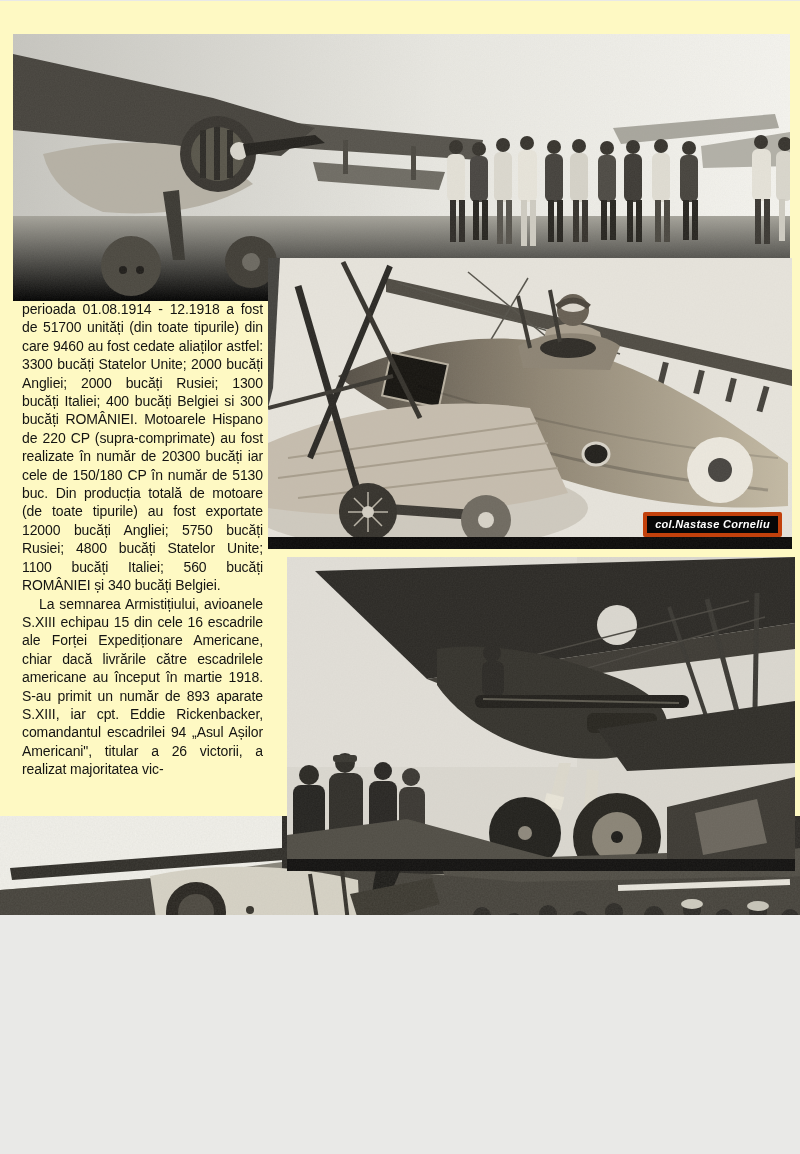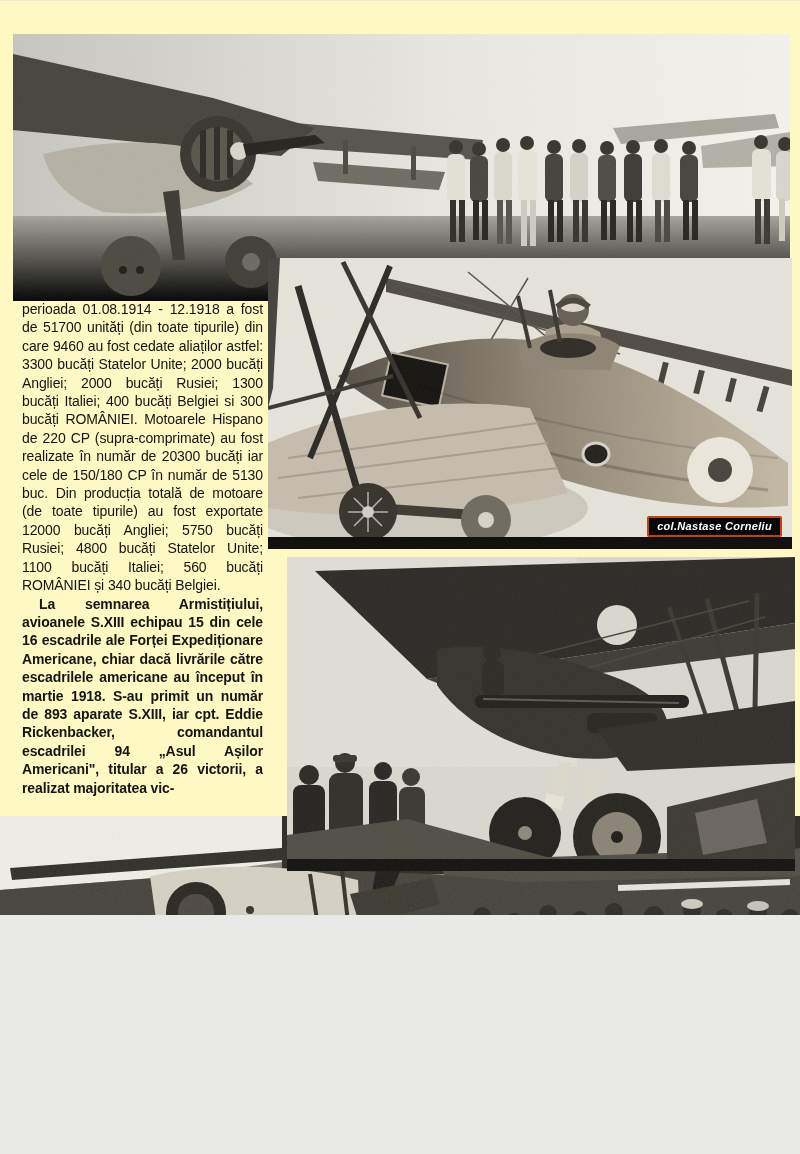--- a/index.html
+++ b/index.html
@@ -13,24 +13,24 @@
   #photo-top{left:13px;top:33px;width:777px;height:267px;}
   #photo-pilot{left:268px;top:257px;width:524px;height:291px;z-index:3;}
   #photo-side{left:287px;top:556px;width:508px;height:314px;z-index:3;}
   #photo-bottom{left:0;top:815px;width:800px;height:339px;z-index:1;}
   .article{
     position:absolute;left:22px;top:299px;width:241px;height:508px;z-index:2;
     font-size:14px;line-height:18.4px;text-align:justify;overflow:hidden;
     letter-spacing:-0.1px;
   }
   .article p{margin:0;}
-  .article p + p{text-indent:17px;font-weight:bold;}
+  .article p + p{text-indent:17px;}
   .caption-badge{
     position:absolute;right:10px;bottom:12px;
-    background:#070707;color:#fff;border:2px solid #c2410c;border-radius:2px;
+    background:#070707;color:#fff;border:4px solid #c2410c;border-radius:2px;
     font-size:11px;font-weight:bold;font-style:italic;
     padding:2px 8px 3px;letter-spacing:0.3px;white-space:nowrap;
   }
   .footer-rule{position:absolute;left:20px;top:1101px;width:748px;height:2px;background:#000;z-index:4;}
   .issue-badge{
     position:absolute;left:20px;top:1052px;z-index:5;background:#000;color:#fff;
     font-weight:bold;font-size:17px;letter-spacing:1px;padding:4px 12px 6px;
   }
   .magazine-bar{
     position:absolute;left:273px;top:1099px;z-index:5;background:#000;color:#fff;

